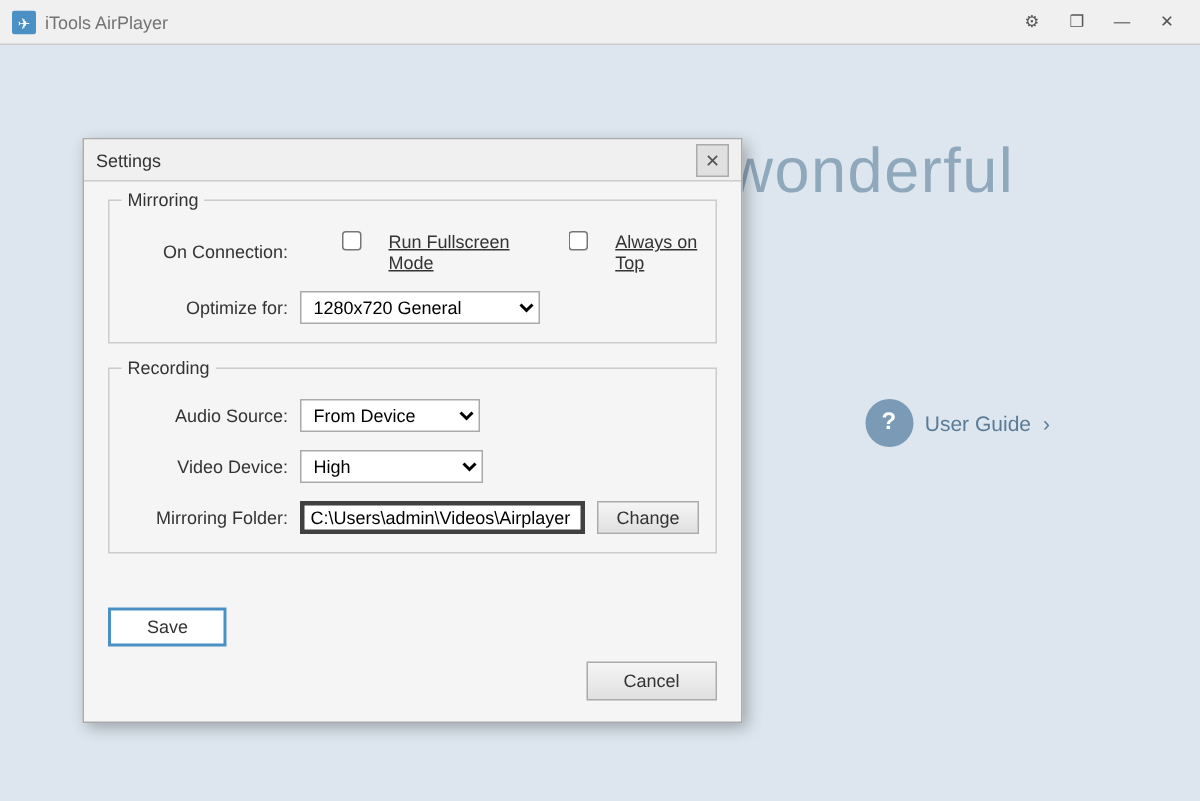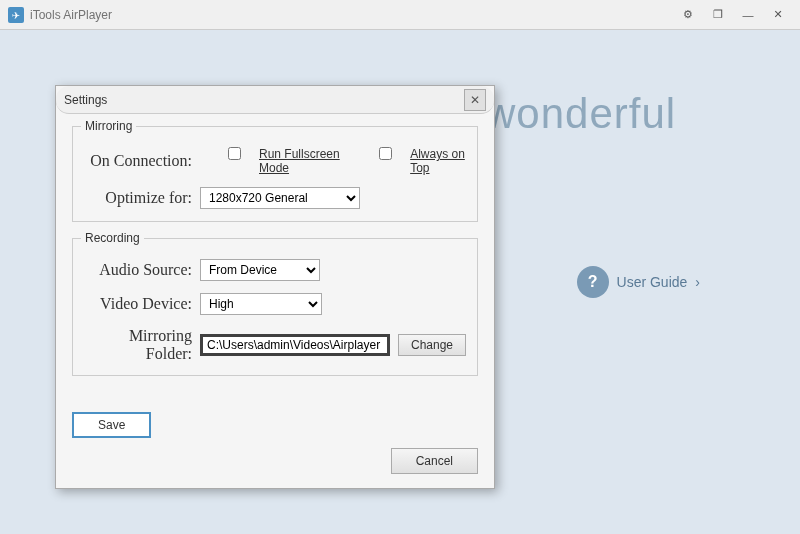--- a/index.html
+++ b/index.html
@@ -134,21 +134,20 @@
       min-height: 330px;
     }
 
     .dialog-titlebar {
       background: #f0f0f0;
       border-bottom: 1px solid #ccc;
       height: 28px;
       display: flex;
       align-items: center;
       padding: 0 8px;
-      border-radius: 13px;
     }
 
     .dialog-title {
       flex: 1;
       font-size: 12px;
       color: #333;
     }
 
     .dialog-close-btn {
       width: 22px;
@@ -191,23 +190,22 @@
     .form-row {
       display: flex;
       align-items: center;
       margin-top: 12px;
     }
 
     .form-label {
       min-width: 115px;
       text-align: right;
       padding-right: 8px;
-      font-size: 16px;
-      color: #333;
-      font-family: Liberation Serif, serif;
+      font-size: 12px;
+      color: #333;
     }
 
     .form-controls {
       display: flex;
       align-items: center;
       gap: 8px;
       flex: 1;
     }
 
     

